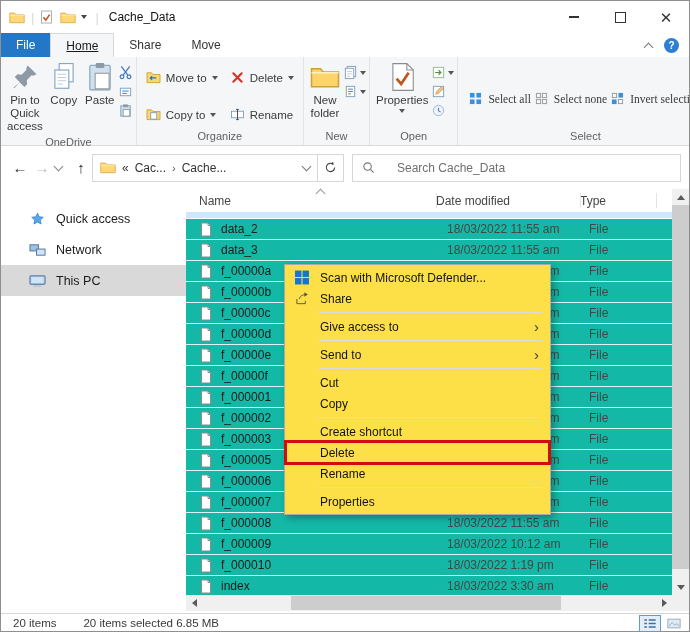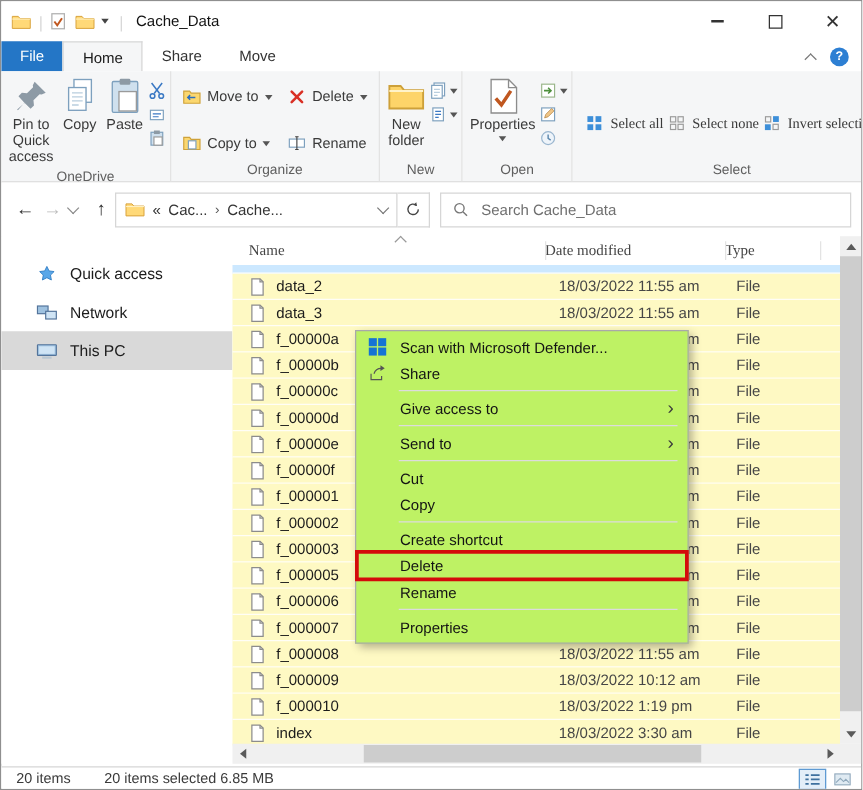--- a/index.html
+++ b/index.html
@@ -19,21 +19,21 @@
   .wbtns{margin-left:auto;display:flex;height:100%;}
   .wbtn{width:46px;height:100%;display:flex;align-items:center;justify-content:center;color:#333;}
   .minbar{width:10px;height:1.4px;background:#333;}
   .maxbox{width:9px;height:9px;border:1.3px solid #333;}
   .closex{font-size:15px;line-height:1;color:#333;}
 
   
   .tabrow{position:absolute;top:32px;left:0;right:0;height:24px;background:#fff;display:flex;align-items:flex-end;}
   .tab{height:24px;padding:5px 15px 0 15px;font-size:12px;color:#333;box-sizing:border-box;}
   .tab.file{background:#2476c6;color:#fff;}
-  .tab.active{background:#f5f6f7;border:1px solid #d8d8d8;border-bottom:none;color:#1a1a1a;}
+  .tab.active{background:#f5f6f7;border:1px solid #d8d8d8;border-bottom:none;color:#1a1a1a;text-decoration:underline;}
   .tabright{margin-left:auto;display:flex;align-items:center;gap:12px;padding:0 10px 4px 0;}
   .chevup{width:6px;height:6px;border-left:1.4px solid #777;border-top:1.4px solid #777;
     transform:rotate(45deg);margin-top:3px;}
   .helpb{width:15px;height:15px;border-radius:50%;background:#2d7fd3;color:#fff;font-size:10px;
     display:flex;align-items:center;justify-content:center;font-weight:bold;}
 
   
   .ribbon{position:absolute;top:56px;left:0;right:0;height:89px;background:#f5f6f7;
     border-bottom:1px solid #d9d9d9;display:flex;box-sizing:border-box;}
   .rgroup{display:flex;flex-direction:column;border-right:1px solid #e3e3e3;height:100%;box-sizing:border-box;}
@@ -63,45 +63,45 @@
     transform:rotate(45deg);margin:0 8px 3px 2px;}
   .addrbox{height:28px;border:1px solid #d6d6d6;display:flex;align-items:center;width:226px;
     padding:0 7px;gap:6px;font-size:12px;color:#333;box-sizing:border-box;}
   .addr-chev{margin-left:auto;width:6px;height:6px;border-right:1.3px solid #777;
     border-bottom:1.3px solid #777;transform:rotate(45deg);margin-bottom:3px;}
   .crumbsep{color:#555;font-size:11px;}
   .refreshbox{height:28px;width:26px;border:1px solid #d6d6d6;border-left:none;display:flex;
     align-items:center;justify-content:center;box-sizing:border-box;}
   .rico{width:13px;height:13px;}
   .searchbox{height:28px;border:1px solid #d6d6d6;flex:1;margin-left:8px;display:flex;
-    align-items:center;gap:8px;padding:0 9px;box-sizing:border-box;}
+    align-items:center;gap:20px;padding:0 9px;box-sizing:border-box;}
   .searchbox input{border:none;outline:none;flex:1;font-size:12px;color:#444;
     font-family:"Liberation Sans",sans-serif;background:transparent;}
   .searchbox input::placeholder{color:#6f6f6f;opacity:1;}
   .mgi{width:13px;height:13px;}
 
   
   .sidebar{position:absolute;top:188px;left:0;width:185px;bottom:20px;background:#fff;padding-top:14px;box-sizing:border-box;}
   .snav{display:flex;align-items:center;gap:10px;height:31px;padding-left:28px;font-size:12.5px;color:#1c1c1c;}
   .snav.selected{background:#d9d9d9;}
   .sicon{width:17px;height:14px;display:inline-block;flex:0 0 auto;}
 
   
   .content{position:absolute;left:185px;top:188px;right:0;bottom:20px;background:#fff;}
   .colheads{position:absolute;top:0;left:0;right:17px;height:23px;display:flex;align-items:center;
-    font-size:12px;color:#454545;font-family:Liberation Serif, serif;}
+    font-size:12px;color:#454545;}
   .ch-name{padding-left:13px;width:250px;box-sizing:border-box;}
   .ch-date{width:144px;}
   .ch-type{flex:1;}
   .coldiv{position:absolute;top:4px;width:1px;height:15px;background:#e3e3e3;}
   .sortchev{position:absolute;top:1px;left:131px;width:6px;height:6px;border-left:1.2px solid #9a9a9a;
     border-top:1.2px solid #9a9a9a;transform:rotate(45deg);}
   .rows{position:absolute;top:23px;left:0;right:17px;}
   .sliver{height:6px;background:#cce8ff;border-bottom:1px solid #fff;}
-  .frow{height:21px;display:flex;align-items:center;background:#fef9c3;
+  .frow{height:21px;display:flex;align-items:center;background:#14b8a6;
     border-bottom:1px solid rgba(255,255,255,.85);font-size:12px;color:#1b1b1b;box-sizing:border-box;}
   .cell-icon{width:12px;height:15px;margin-left:14px;flex:0 0 auto;}
   .cname{margin-left:9px;width:226px;}
   .cdate{width:142px;color:#464646;}
   .ctype{color:#464646;}
 
   
   .vscroll{position:absolute;top:0;right:0;width:17px;bottom:16px;background:#f0f0f0;
     display:flex;flex-direction:column;align-items:center;}
   .vthumb{width:17px;background:#cdcdcd;flex:1;margin-bottom:10px;}
@@ -111,21 +111,21 @@
   .corner{position:absolute;right:0;bottom:0;width:17px;height:16px;background:#f0f0f0;}
   .sarr{width:17px;height:16px;display:flex;align-items:center;justify-content:center;flex:0 0 auto;}
   .tri-up{width:0;height:0;border-left:4px solid transparent;border-right:4px solid transparent;border-bottom:5px solid #5a5a5a;}
   .tri-dn{width:0;height:0;border-left:4px solid transparent;border-right:4px solid transparent;border-top:5px solid #5a5a5a;}
   .tri-lf{width:0;height:0;border-top:4px solid transparent;border-bottom:4px solid transparent;border-right:5px solid #5a5a5a;}
   .tri-rt{width:0;height:0;border-top:4px solid transparent;border-bottom:4px solid transparent;border-left:5px solid #5a5a5a;margin-left:auto;}
   .hscroll .tri-rt{position:absolute;right:5px;}
   .hscroll .sarr{position:relative;}
 
   
-  .cmenu{position:absolute;left:283px;top:263px;width:267px;background:#bef264;
+  .cmenu{position:absolute;left:283px;top:263px;width:267px;background:#fde047;
     border:1px solid #a9a9a9;box-shadow:3px 3px 7px rgba(0,0,0,.3);padding:2px 0;z-index:5;box-sizing:border-box;}
   .mitem{position:relative;height:21px;display:flex;align-items:center;font-size:12px;color:#141414;padding-left:9px;}
   .micon{width:16px;height:15px;display:inline-block;flex:0 0 auto;}
   .mico-wrap{width:24px;display:flex;align-items:center;flex:0 0 auto;}
   .mlabel{margin-left:2px;}
   .marrow{margin-left:auto;margin-right:11px;color:#3c3c3c;font-size:15px;line-height:1;}
   .msep{height:1px;background:#dcdcdc;margin:3px 8px 3px 34px;}
   .mdel::after{content:'';position:absolute;left:-1px;right:-1px;top:-2px;bottom:-2px;
     border:3px solid #d40b0b;pointer-events:none;}
 

